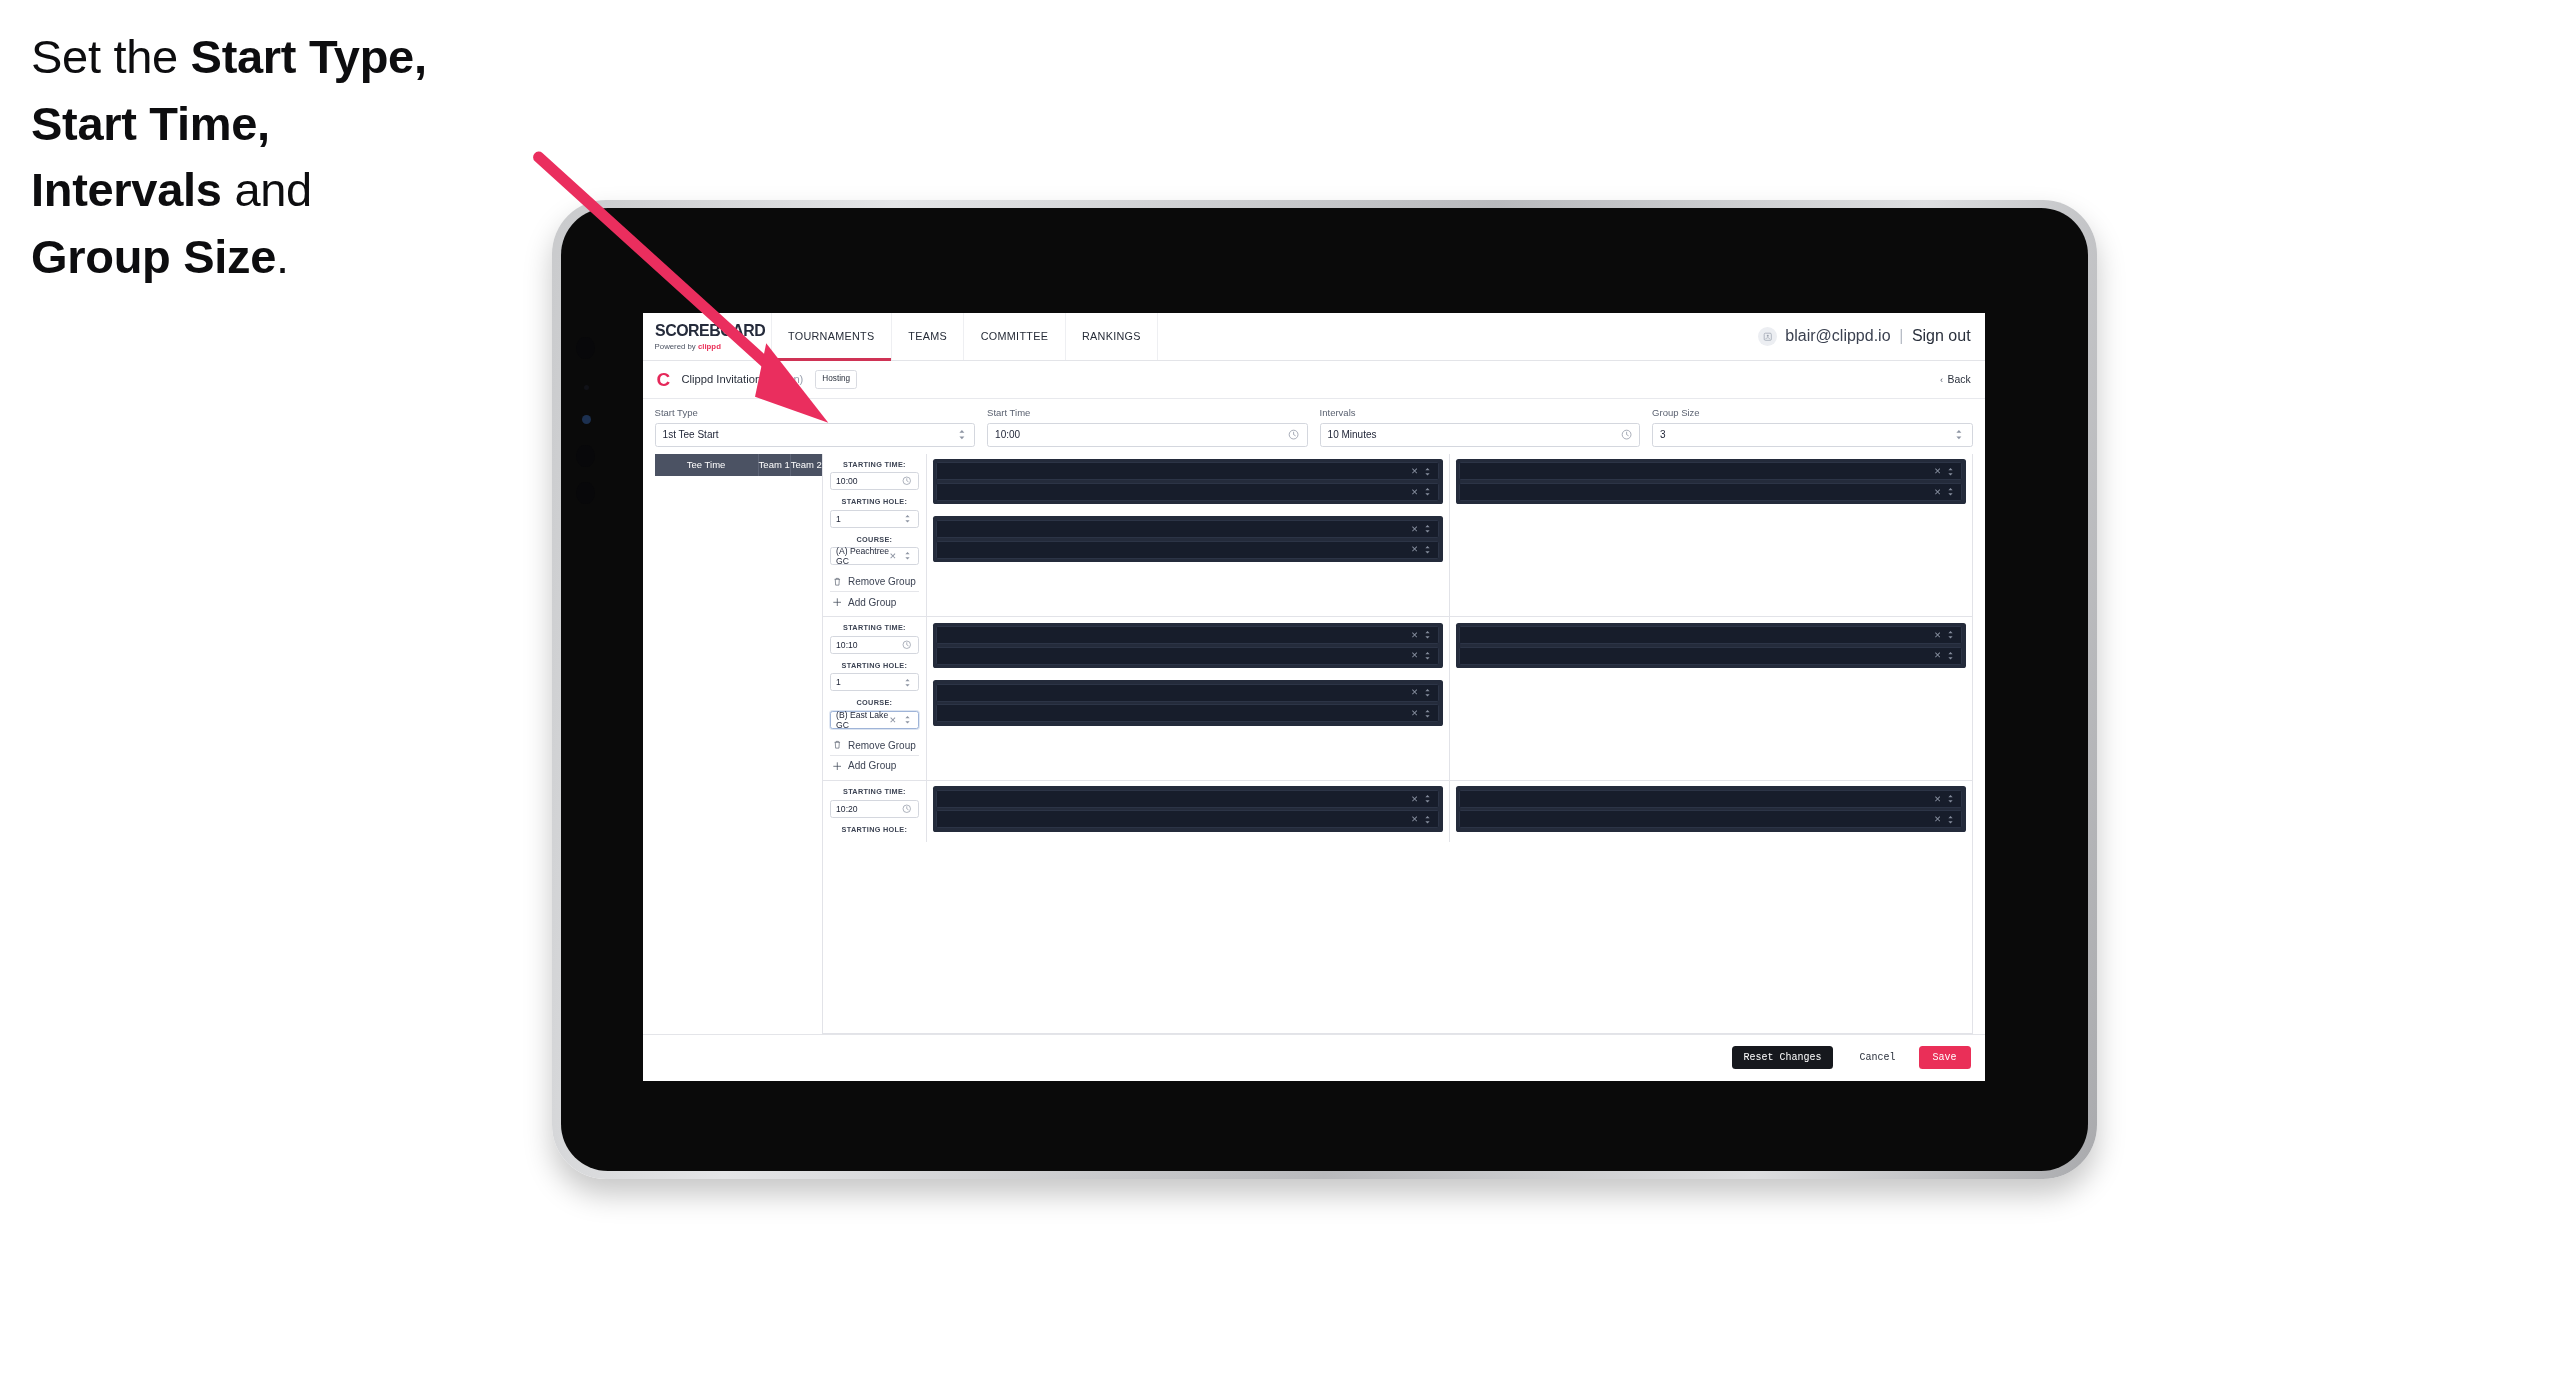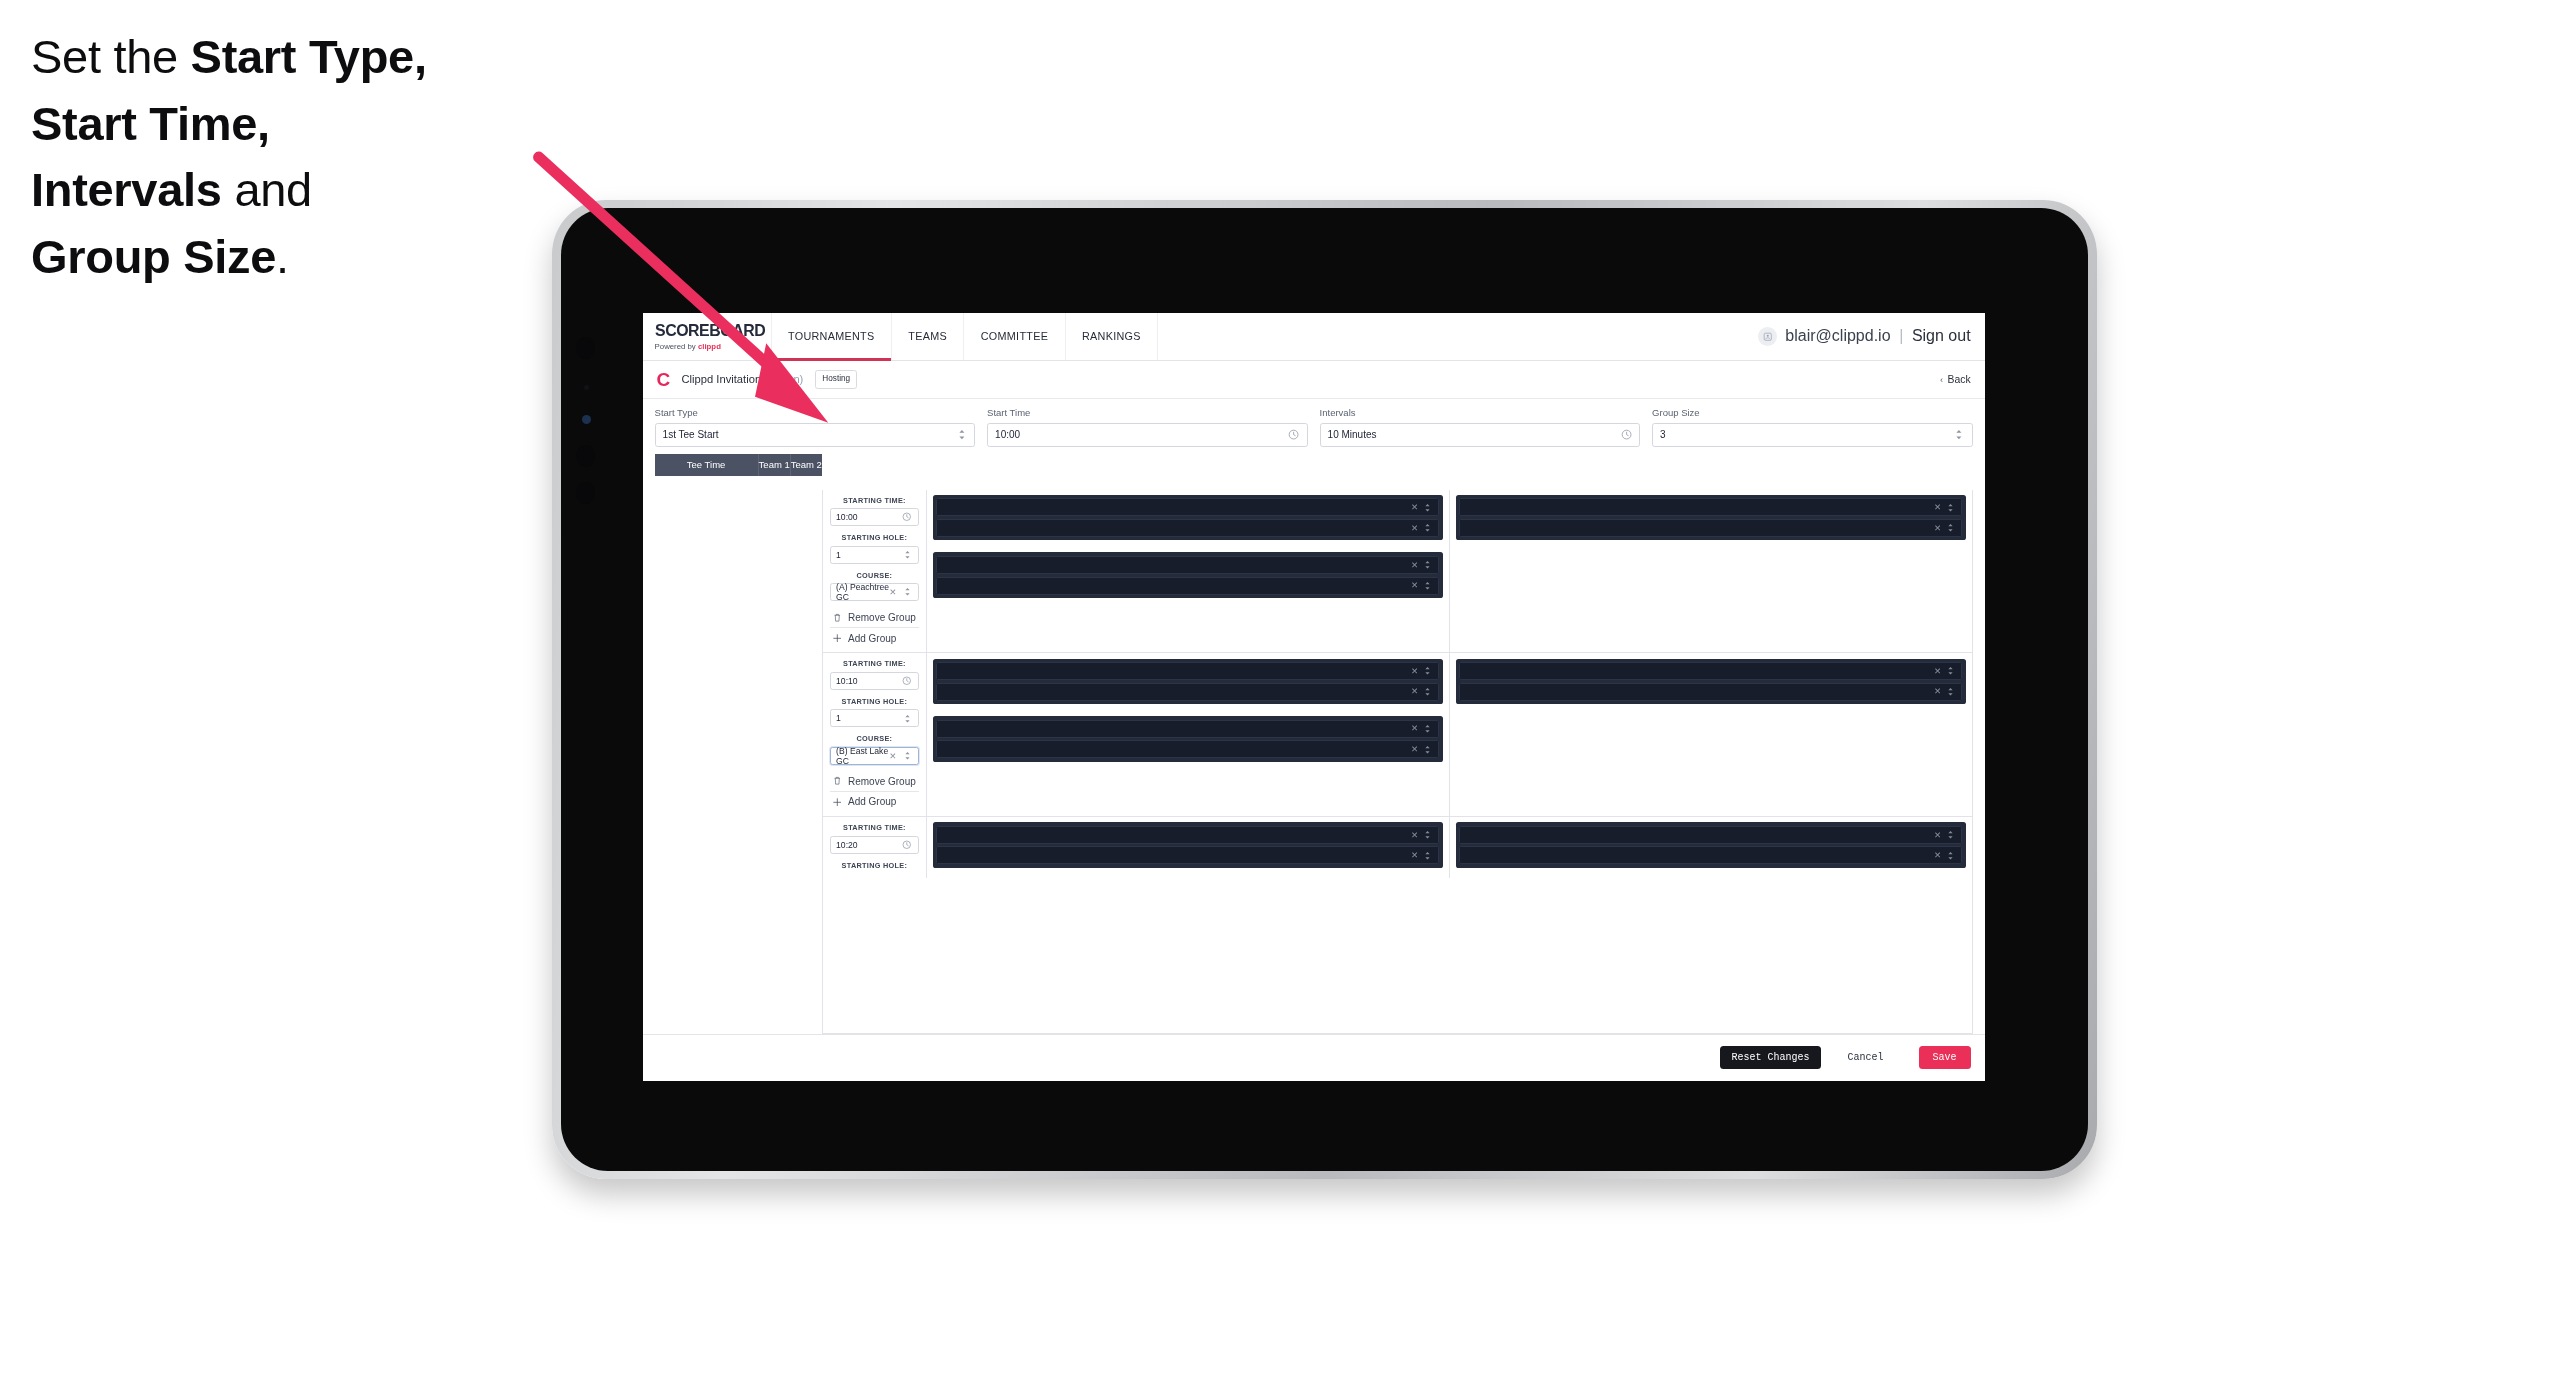--- a/index.html
+++ b/index.html
@@ -171,21 +171,21 @@
   .tbl-head { display:flex; background:#4b5263; height: 22.4px; }
   .th {
     color:#fff; font-size: 9.5px;
     display:flex; align-items:center; justify-content:center;
     border-right: 0.9px solid #5d6476;
   }
   .th.tee { width: 104px; min-width:104px; }
   .th.team { flex:1; }
   .th:last-child { border-right: none; }
 
-  .tbl-body { flex:1; overflow:hidden; border: 0.9px solid #e2e3e8; border-top:none;margin-top:36px; }
+  .tbl-body { flex:1; overflow:hidden; border: 0.9px solid #e2e3e8; border-top:none; }
 
   .trow { display:flex; border-bottom: 0.9px solid #e2e3e8; }
   .trow:last-child { border-bottom:none; }
 
   .cell-tee {
     width: 104px; min-width:104px;
     border-right: 0.9px solid #e2e3e8;
     padding: 6px 7px 5.2px 7px;
     display:flex; flex-direction:column; align-items:stretch;
   }
@@ -239,21 +239,21 @@
     display:flex; align-items:center; justify-content:flex-end;
     gap: 0; padding-right: 14px; background:#fff;
   }
   .btn {
     font-size: 10px; border-radius: 3.5px; cursor:pointer;
     display:flex; align-items:center; justify-content:center;
     height: 23px; padding: 0 11.2px; font-family: Liberation Mono, monospace;
   }
   .btn-reset { background:#16181d; color:#fff; }
   .btn-cancel { background:transparent; color:#2a303c; margin-left: 15.5px; }
-  .btn-save { background:#ea2f58; color:#fff; margin-left: 24px; padding: 0 14px; }
+  .btn-save { background:#ea2f58; color:#fff; margin-left: 12px; padding: 0 14px; }
 
   svg { display:block; }
 </style>
 </head>
 <body>
 
 <div id="stage">
 
   <div class="caption">
     <span>Set the </span><b>Start Type,</b><br>

